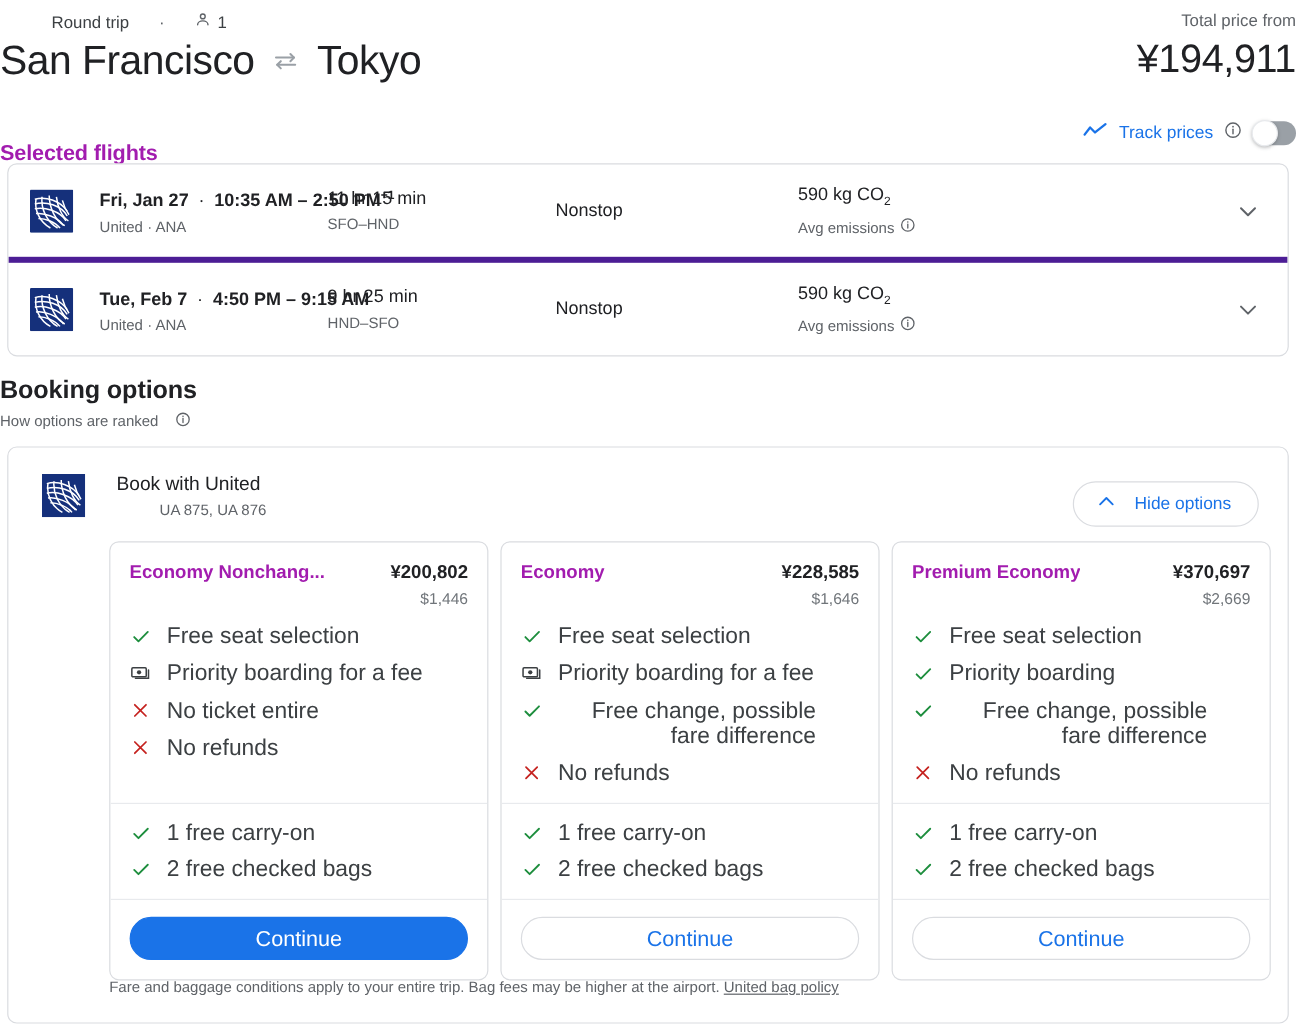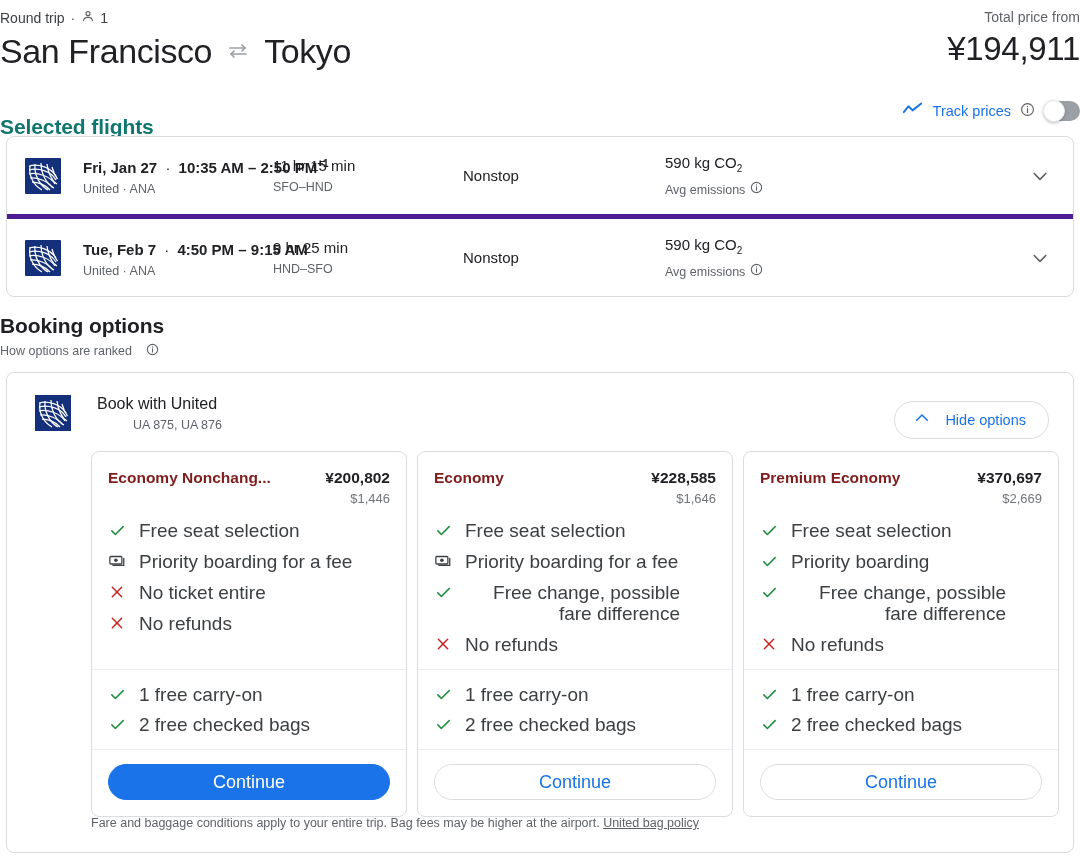--- a/index.html
+++ b/index.html
@@ -25,24 +25,25 @@
   .header {
     position: absolute;
     top: 0; left: 0; right: 0;
     height: 92px;
   }
   .trip-meta {
     position: absolute;
     left: 0; top: 9px;
     display: flex;
     align-items: flex-start;
-    gap: 6px;
+    gap: 25px;
     font-size: 14px;
     color: #3c4043;
     line-height: 18px;
+    padding-left: 43px;
   }
   .trip-meta .dot-sep { color: #5f6368; font-size: 14px; }
   .pax-group { display: flex; align-items: center; gap: 5px; }
   .person-icon { display: block; }
   .route-line {
     position: absolute;
     left: 0; top: 30px;
     display: flex;
     align-items: center;
     gap: 14px;
@@ -79,23 +80,23 @@
   .sec-row {
     position: absolute;
     left: 0; right: 0;
     top: 94px;
     height: 34px;
     display: flex;
     align-items: center;
     justify-content: space-between;
   }
   .sec-title {
-    font-size: 21px;
+    font-size: 18px;
     font-weight: 700;
-    color: #0f766e;
+    color: #a21caf;
     letter-spacing: -0.1px;
     margin-top: 32px;
   }
   .track-wrap {
     display: flex;
     align-items: center;
     gap: 9px;
   }
   .track-label {
     font-size: 14.5px;
@@ -283,21 +284,21 @@
   }
   .fare-head {
     display: flex;
     justify-content: space-between;
     align-items: flex-start;
     gap: 10px;
   }
   .fare-name {
     font-size: 15.5px;
     font-weight: 700;
-    color: #7f1d1d;
+    color: #a21caf;
     line-height: 20px;
     white-space: nowrap;
     overflow: hidden;
     text-overflow: ellipsis;
     max-width: 180px;
   }
   .fare-prices { text-align: right; flex: none; }
   .fare-price {
     font-size: 15.5px;
     font-weight: 700;

